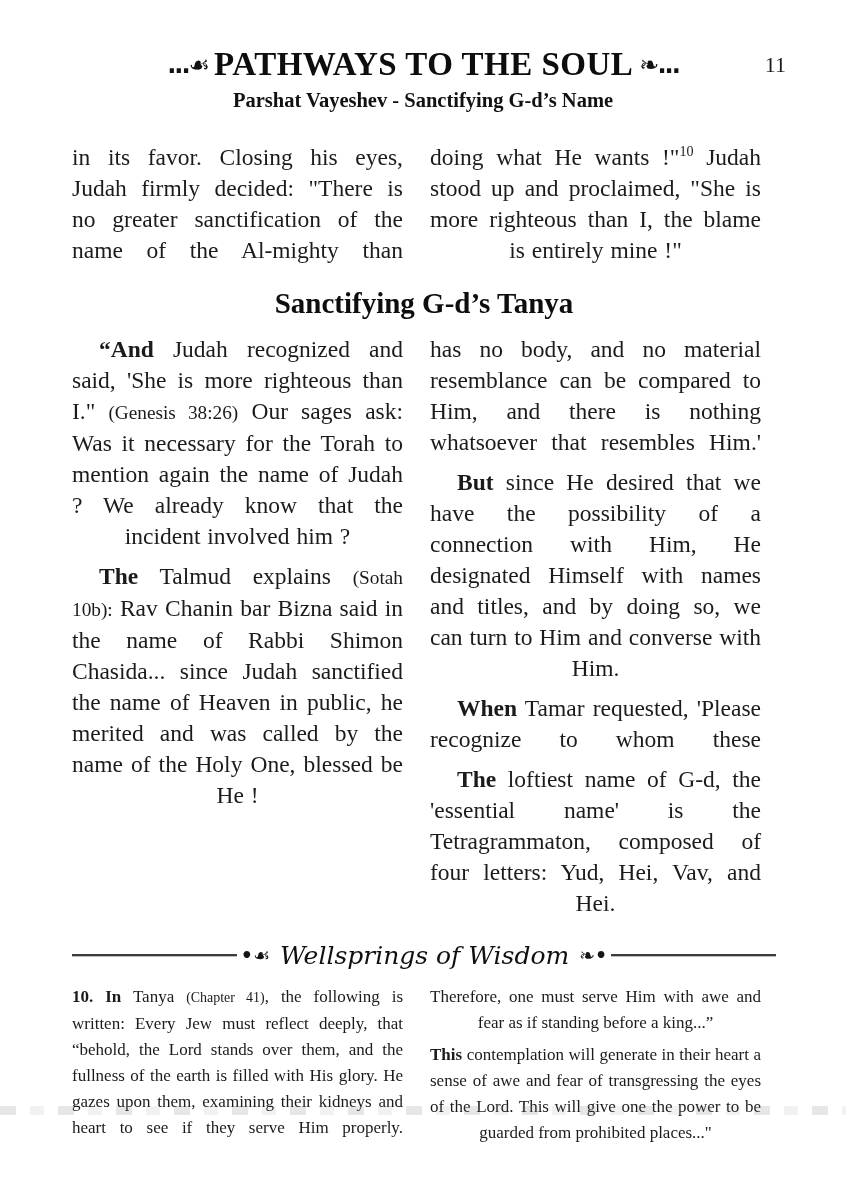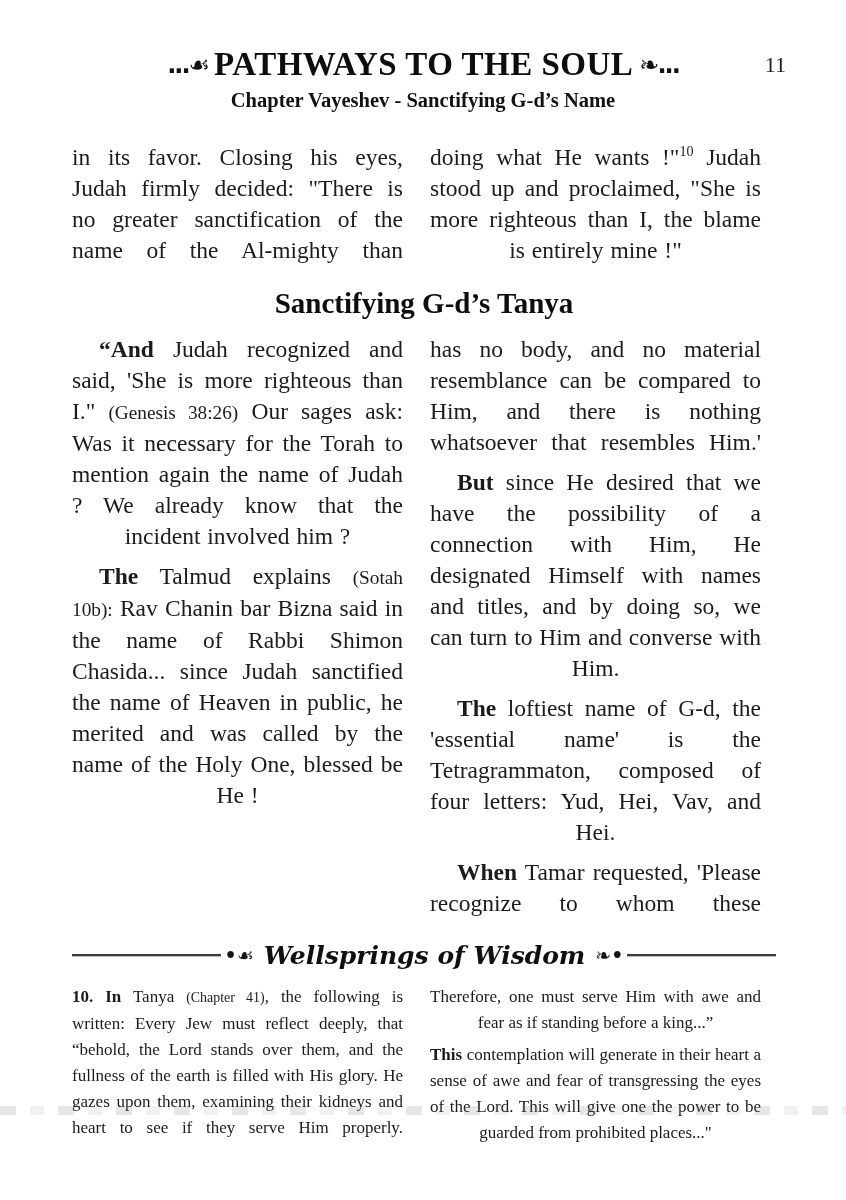--- a/index.html
+++ b/index.html
@@ -91,21 +91,21 @@
   }
   .divider .orn-sm {
     font-family: "DejaVu Sans", sans-serif;
     font-size: 19px; font-weight: bold;
     margin: 0 4px;
     color: #151515;
   }
   .script-title {
     font-family: "DejaVu Serif", serif;
     font-style: italic;
-    font-weight: bold;
+    font-weight: normal;
     font-size: 25px;
     margin: 0 6px;
     white-space: nowrap;
     color: #101010;
   }
 
   
   .notes-wrap { padding: 4px 70px 0 72px; }
   p.note {
     font-size: 17px;
@@ -131,42 +131,42 @@
 </head>
 <body>
 
 <div class="page">
 
   <header>
     <div class="title-row">
       <span class="title-orn">...☙</span><h1 class="book-title">PATHWAYS TO THE SOUL</h1><span class="title-orn">❧...</span>
       <span class="page-num">11</span>
     </div>
-    <h2 class="subtitle">Chapter Vayeshev - Sanctifying G-d’s Name</h2>
+    <h2 class="subtitle">Parshat Vayeshev - Sanctifying G-d’s Name</h2>
   </header>
 
   <main>
 
     <div class="cols">
       <p class="para last-justify col"><span class="seg-normal">in its favor. Closing his eyes, Judah firmly decided: "There is no greater sanctification of the name of the Al-mighty than</span></p>
       <p class="para last-center col"><span class="seg-normal">doing what He wants !"</span><span class="seg-sup">10</span><span class="seg-normal"> Judah stood up and proclaimed, "She is more righteous than I, the blame is entirely mine !"</span></p>
     </div>
 
     <h3 class="section-heading">Sanctifying G-d’s Tanya</h3>
 
     <div class="cols">
       <div class="col">
         <p class="para indent last-center"><span class="seg-lead">“And</span><span class="seg-normal"> Judah recognized and said, 'She is more righteous than I." </span><span class="seg-small">(Genesis 38:26)</span><span class="seg-normal"> Our sages ask: Was it necessary for the Torah to mention again the name of Judah ? We already know that the incident involved him ?</span></p>
         <p class="para indent last-center"><span class="seg-lead">The</span><span class="seg-normal"> Talmud explains </span><span class="seg-small">(Sotah 10b):</span><span class="seg-normal"> Rav Chanin bar Bizna said in the name of Rabbi Shimon Chasida... since Judah sanctified the name of Heaven in public, he merited and was called by the name of the Holy One, blessed be He !</span></p>
       </div>
       <div class="col">
         <p class="para last-justify"><span class="seg-normal">has no body, and no material resemblance can be compared to Him, and there is nothing whatsoever that resembles Him.'</span></p>
         <p class="para indent last-center"><span class="seg-lead">But</span><span class="seg-normal"> since He desired that we have the possibility of a connection with Him, He designated Himself with names and titles, and by doing so, we can turn to Him and converse with Him.</span></p>
+        <p class="para indent last-justify"><span class="seg-lead">When</span><span class="seg-normal"> Tamar requested, 'Please recognize to whom these</span></p>
         <p class="para indent last-center"><span class="seg-lead">The</span><span class="seg-normal"> loftiest name of G-d, the 'essential name' is the Tetragrammaton, composed of four letters: Yud, Hei, Vav, and Hei.</span></p>
-        <p class="para indent last-justify"><span class="seg-lead">When</span><span class="seg-normal"> Tamar requested, 'Please recognize to whom these</span></p>
       </div>
     </div>
 
   </main>
 
   <footer>
     <div class="divider">
       <span class="rule"></span>
       <span class="orn-sm">•☙</span>
       <span class="script-title">Wellsprings of Wisdom</span>

